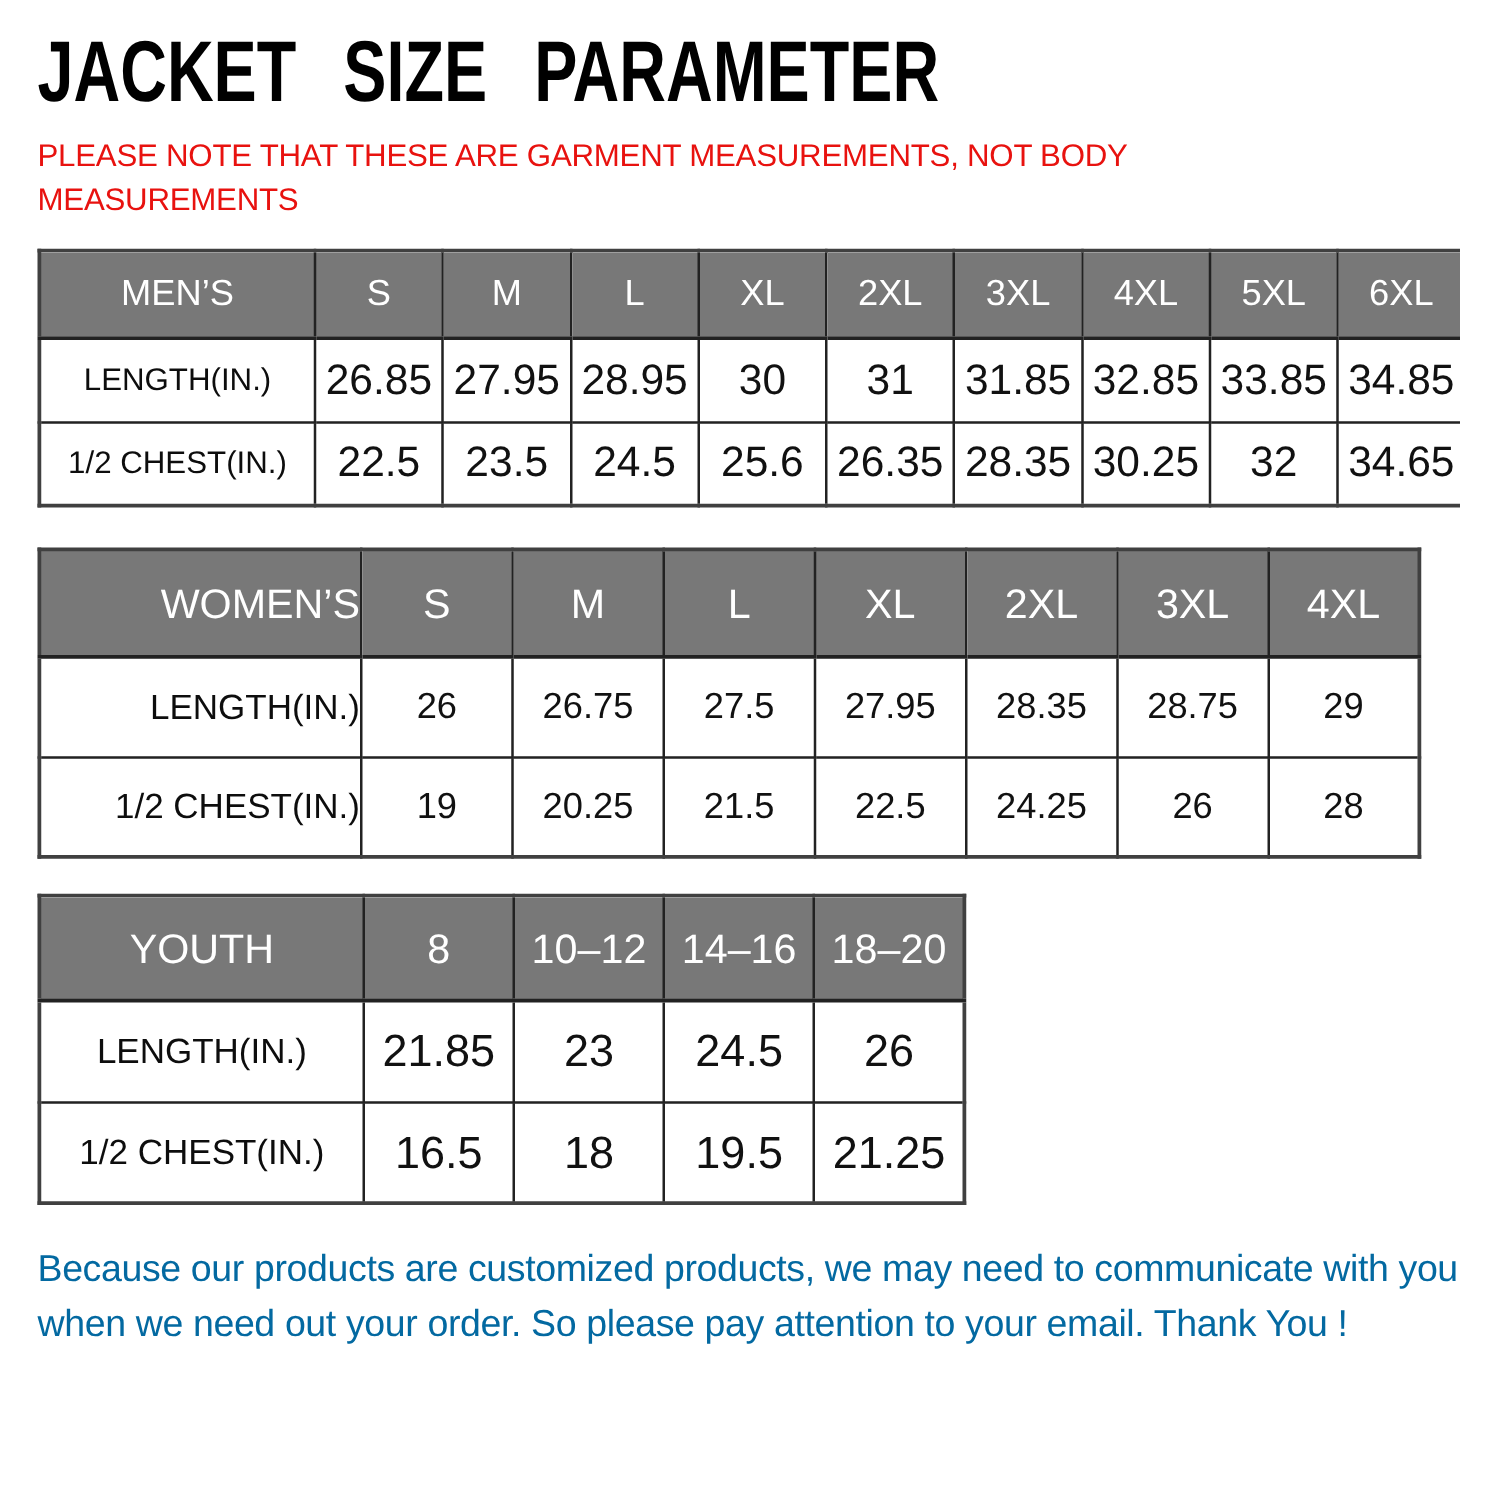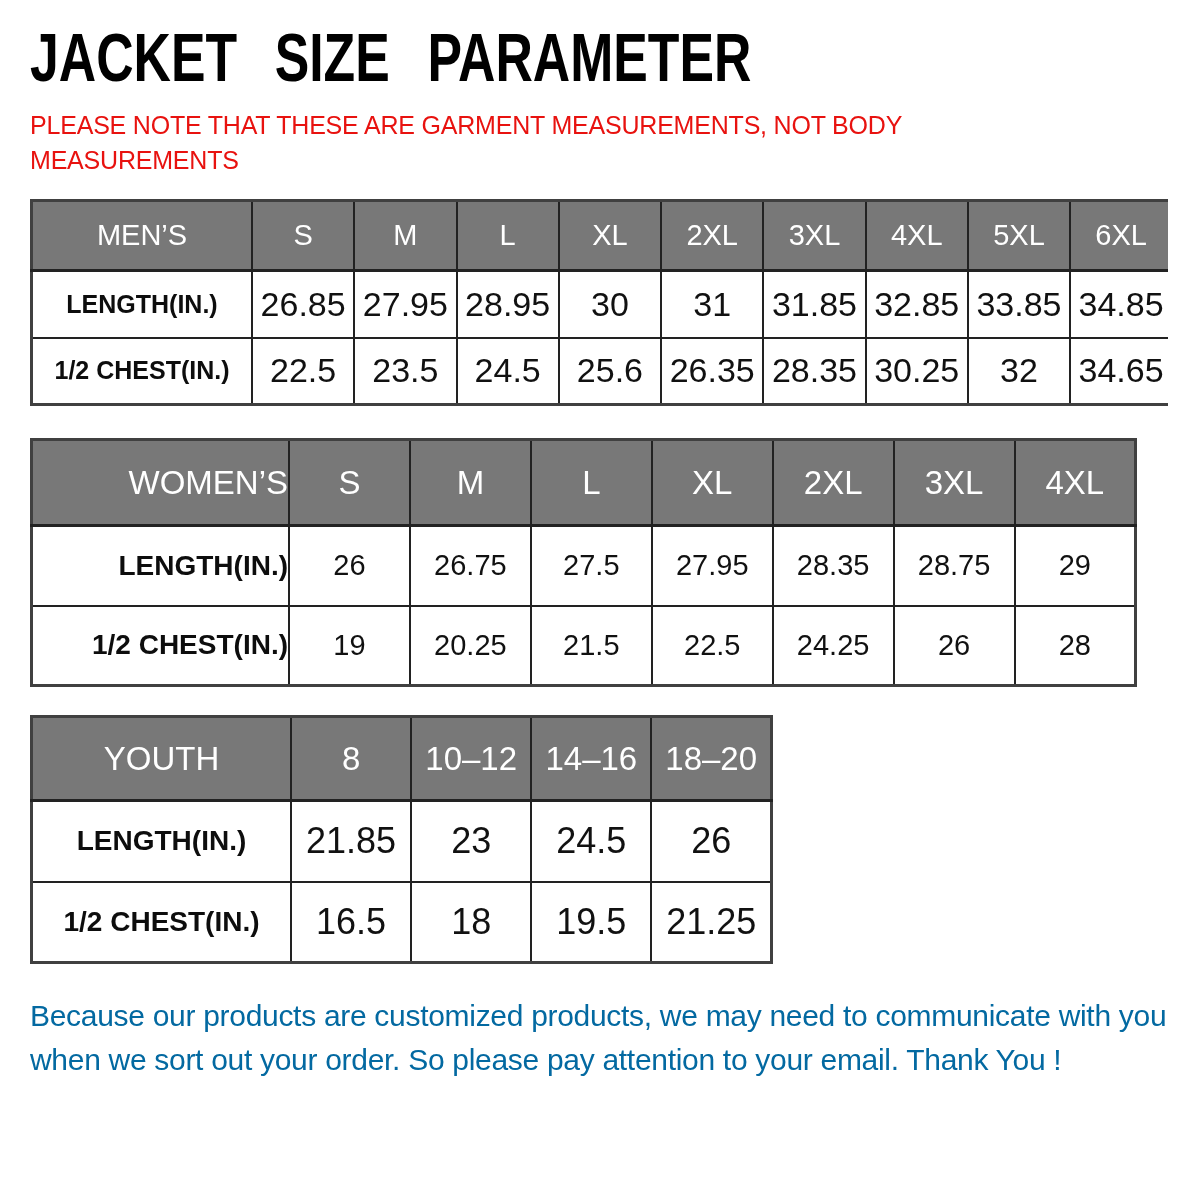--- a/index.html
+++ b/index.html
@@ -50,21 +50,21 @@
     vertical-align: middle;
     padding: 0;
     overflow: hidden;
   }
   thead th {
     background: #787878;
     color: #ffffff;
     font-weight: normal;
     border-bottom-width: 3px;
   }
-  tbody td:first-child { font-weight: bold; color: #0d0d0d; margin-top: 45px; }
+  tbody td:first-child { font-weight: normal; color: #0d0d0d; margin-top: 45px; }
   tbody td { color: #111111; font-weight: normal; }
 
   
   .t-mens { width: 1144px; margin-top: 21px; }
   .t-mens thead tr { height: 70px; }
   .t-mens tbody tr { height: 67px; }
   .t-mens thead th { font-size: 29px; }
   .t-mens tbody td { font-size: 34px; }
   .t-mens tbody td:first-child { font-size: 25px; }
   .t-mens th:first-child, .t-mens td:first-child { width: 218px; }
@@ -223,17 +223,17 @@
           <td>16.5</td>
           <td>18</td>
           <td>19.5</td>
           <td>21.25</td>
         </tr>
       </tbody>
     </table>
 
   <div class="footer">
     <span>Because our products are customized products, we may need to communicate with you</span>
-    <span>when we sort out your order. So please pay attention to your email. Thank You !</span>
+    <span>when we need out your order. So please pay attention to your email. Thank You !</span>
   </div>
 
 
 </div>
 
 </body></html>

